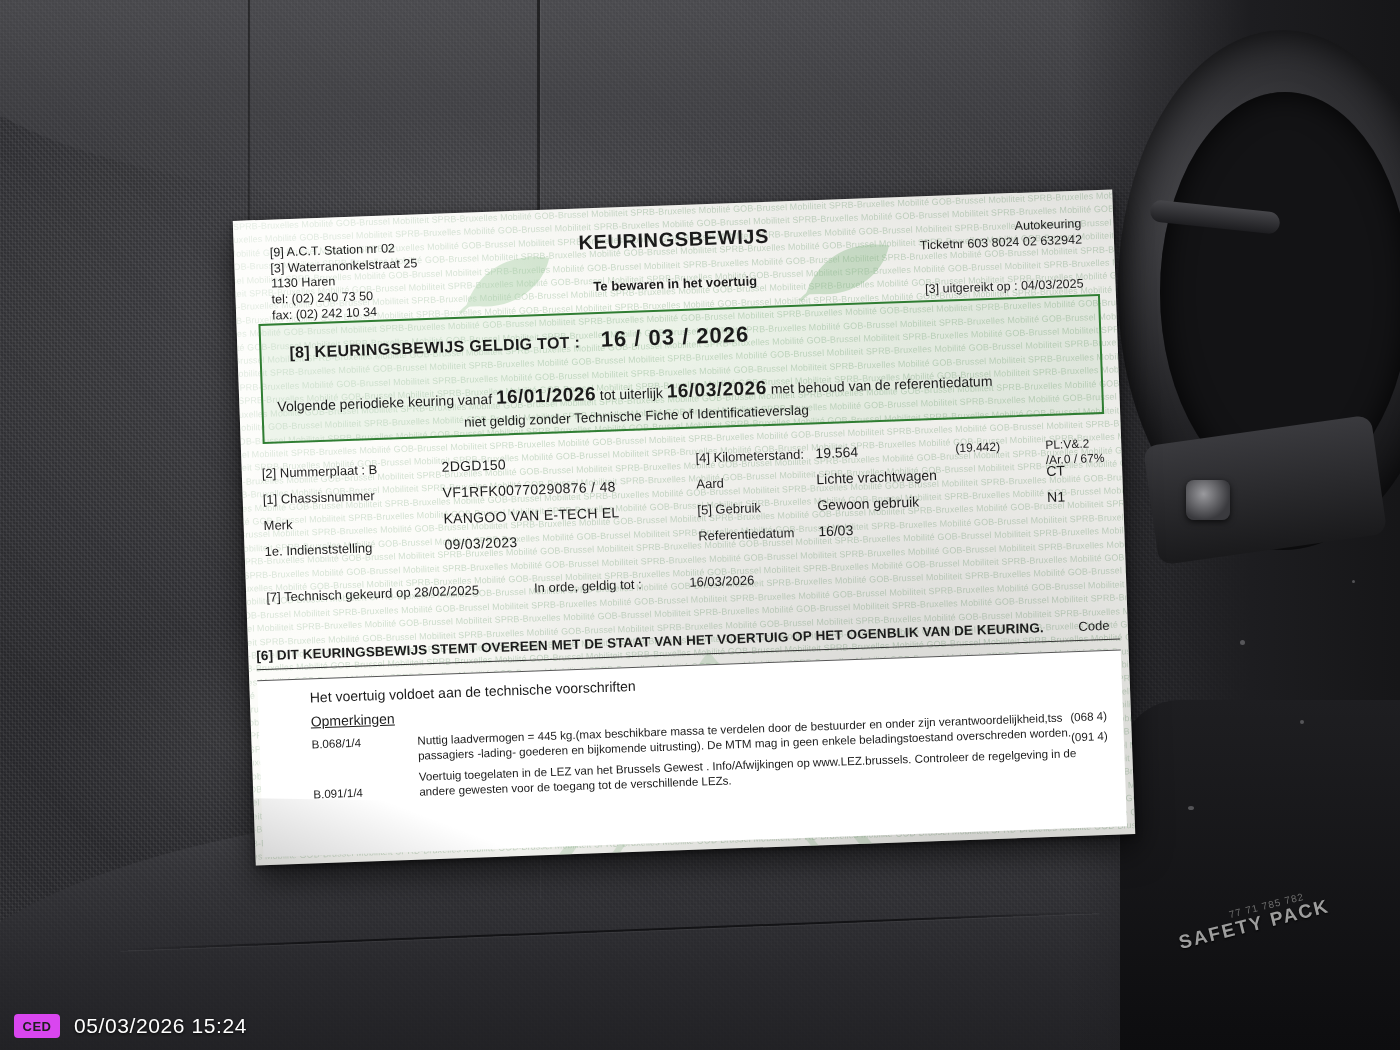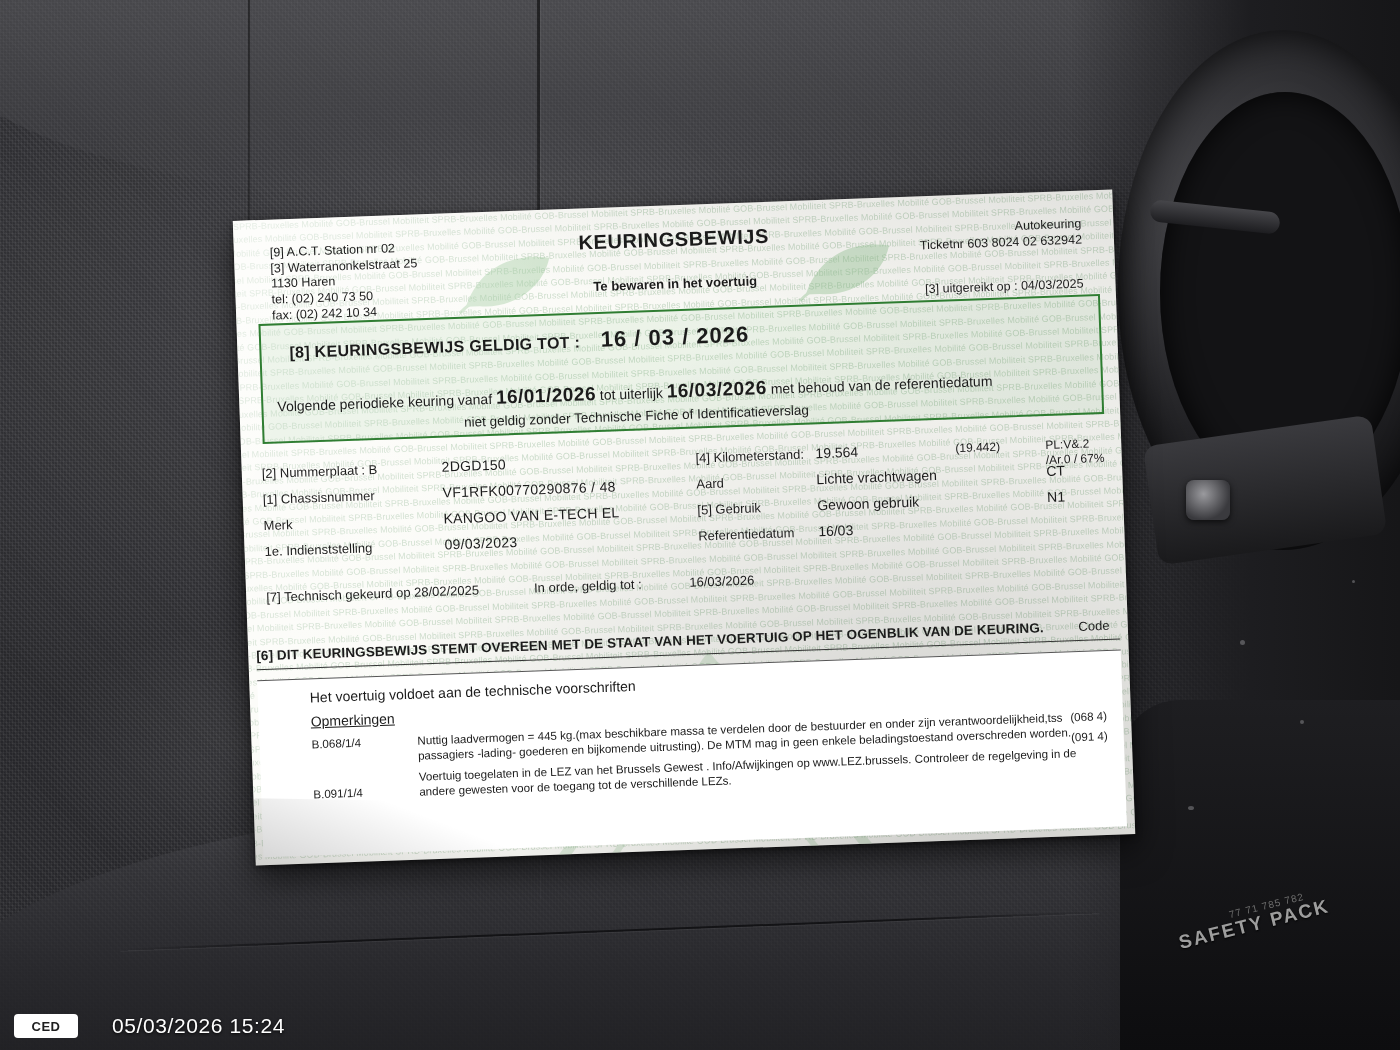--- a/index.html
+++ b/index.html
@@ -234,32 +234,31 @@
     transform:rotate(3deg);
   }
 
   
   .stamp {
     position:absolute; left:14px; bottom:12px;
     display:flex; align-items:center; gap:14px;
     z-index:40;
   }
   .ced-logo {
-    width:64px; height:24px; border-radius:4px;
-    background:#ffffff; color:#1f1f1f;
+    width:46px; height:24px; border-radius:4px;
+    background:#d946ef; color:#1f1f1f;
     font-size:13px; font-weight:bold; letter-spacing:.5px;
     display:flex; align-items:center; justify-content:center;
     font-family:"Liberation Sans", sans-serif;
   }
   .ced-logo span { position:relative; }
   .stamp-text {
     color:#ffffff; font-size:21px; letter-spacing:.6px;
     text-shadow:0 1px 3px rgba(0,0,0,.9);
     font-family:"Liberation Sans", sans-serif;
-    margin-left:20px;
   }
 </style>
 </head>
 <body>
 
 <div class="scene">
 
   <div class="seat-base"></div>
   <div class="weave"></div>
   <div class="weave2"></div>

